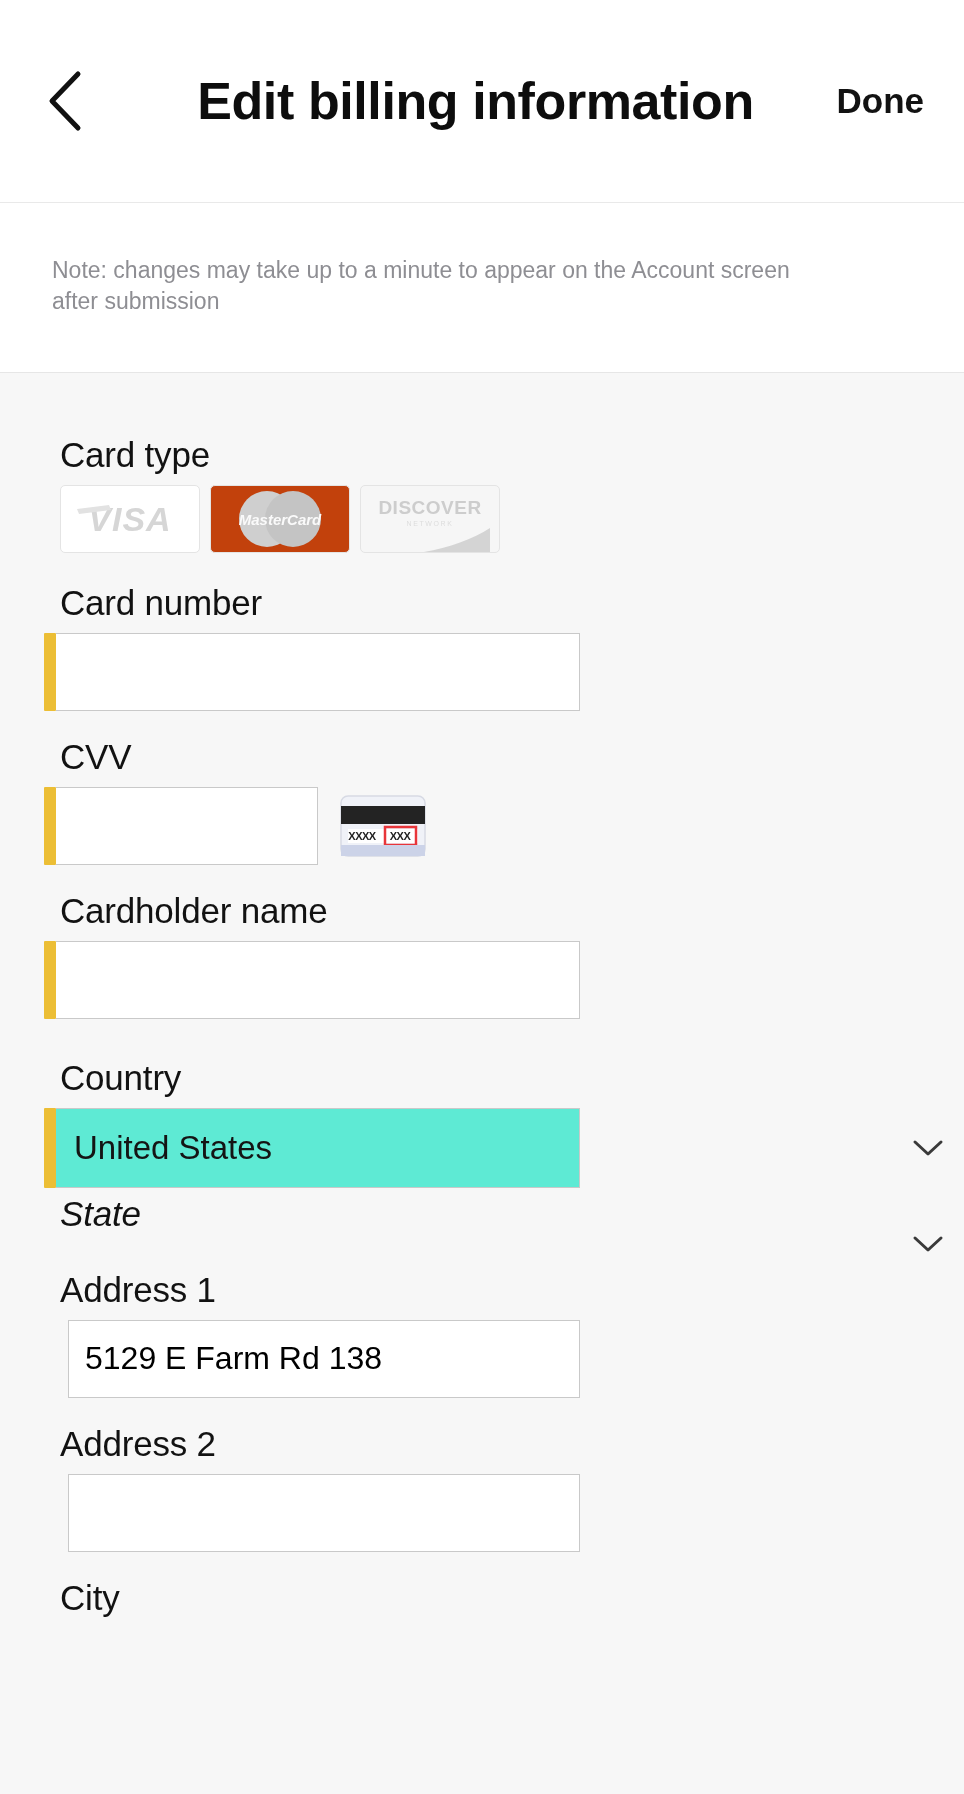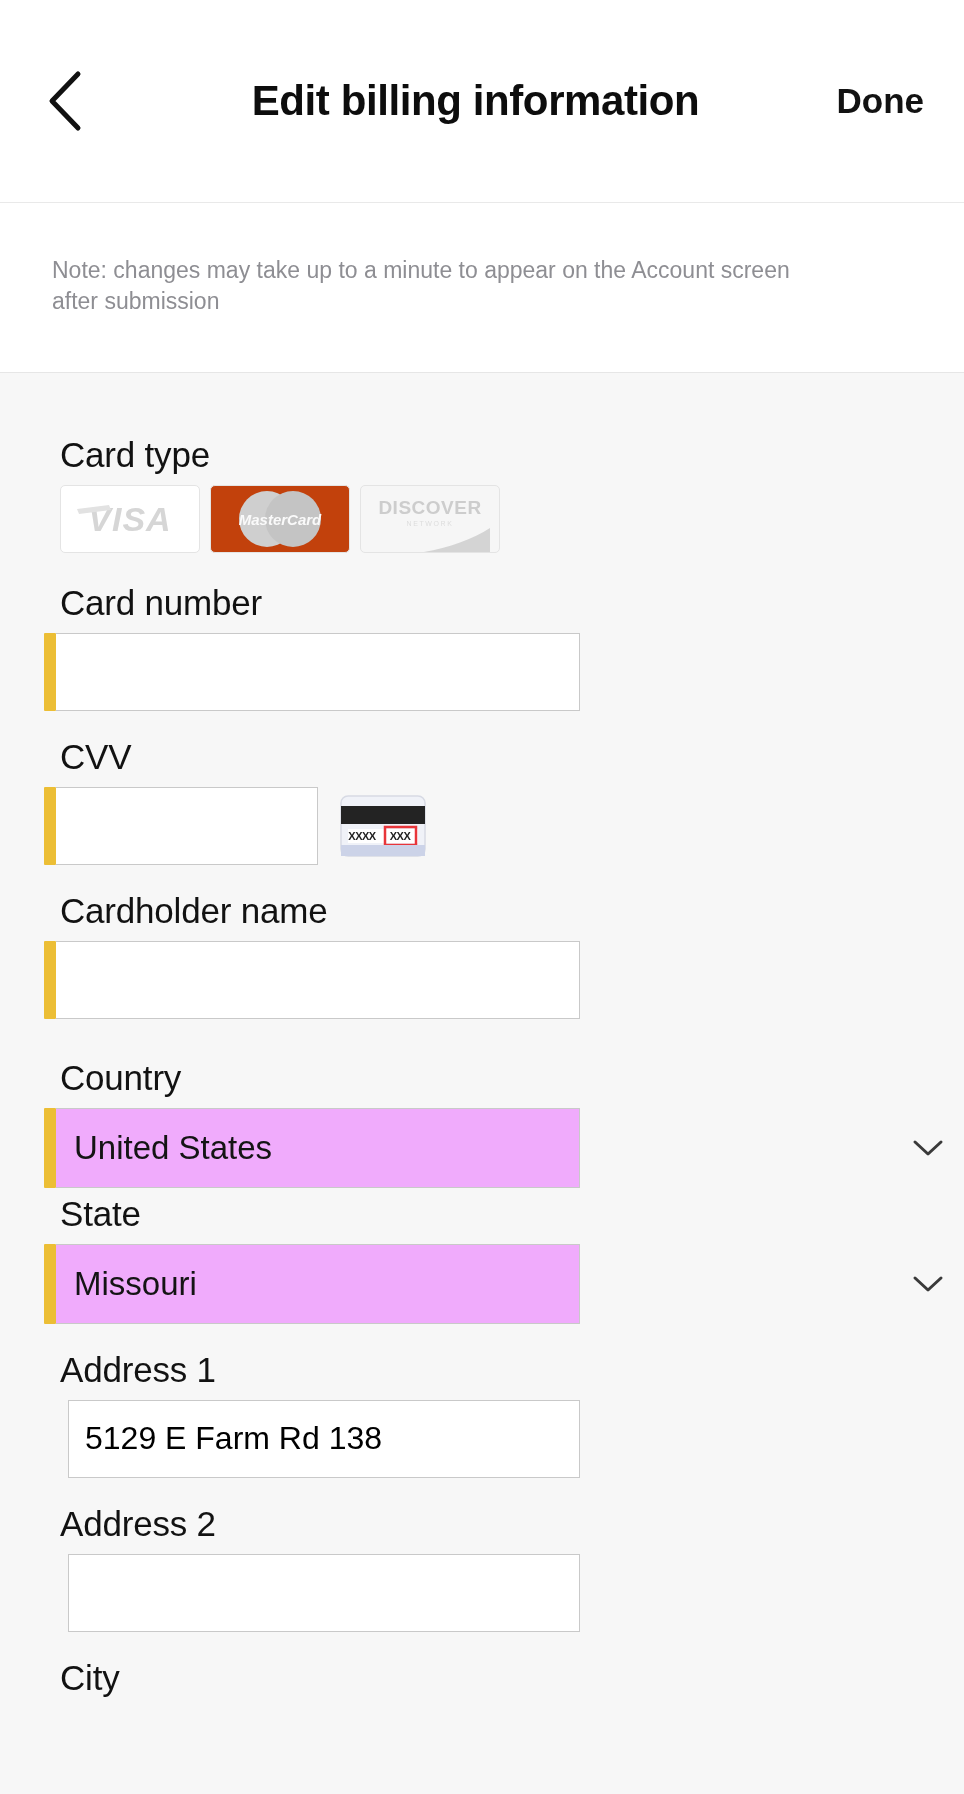--- a/index.html
+++ b/index.html
@@ -23,21 +23,21 @@
     width:70px; height:80px;
     display:flex; align-items:center; justify-content:flex-start;
     padding-left:14px;
     background:none; border:none; cursor:pointer;
   }
   .chev-back { display:block; }
   .title {
     position:absolute; left:0; right:13px; top:50%;
     transform:translateY(-50%);
     text-align:center;
-    font-size:42px; font-weight:bold; color:#0d0d0d;
+    font-size:52px; font-weight:bold; color:#0d0d0d;
     letter-spacing:-0.4px;
     pointer-events:none;
   }
   .done-btn {
     margin-left:auto;
     font-size:35px; font-weight:bold; color:#121212;
     background:none; border:none; cursor:pointer;
     font-family:"Liberation Sans", sans-serif;
     padding:8px 4px;
     position:relative; z-index:2;
@@ -82,21 +82,21 @@
     outline:none;
     border-left:none;
   }
   .txt-input.narrow { width:262px; }
   .txt-input.noBar { border-left:1px solid #c9c9c9; margin-left:12px; width:512px; }
 
   
   .select-wrap { position:relative; display:flex; }
   .sel-input {
     height:80px; width:524px;
-    background:#f0abfc;
+    background:#5eead4;
     border:1px solid #c9c9c9; border-left:none;
     font-size:33px; color:#141414;
     font-family:"Liberation Sans", sans-serif;
     padding:0 56px 0 18px;
     display:flex; align-items:center;
     cursor:pointer;
   }
   .sel-chev {
     position:absolute; right:20px; top:50%;
     transform:translateY(-50%);
@@ -212,27 +212,24 @@
         <div class="valid-bar"></div>
         <div class="sel-input">
           <span>United States</span>
         </div>
         <svg class="sel-chev" width="32" height="20" viewBox="0 0 32 20">
           <polyline points="3,4 16,16 29,4" fill="none" stroke="#3a3a3a" stroke-width="3" stroke-linecap="round" stroke-linejoin="round"></polyline>
         </svg>
       </div>
     </div>
 
-    <div class="field" style="">
+    <div class="field" style="font-style:italic;">
       <div class="field-label">State</div>
       <div class="input-row select-wrap">
         <div class="valid-bar"></div>
-        <div class="sel-input">
-          <span>Missouri</span>
-        </div>
         <svg class="sel-chev" width="32" height="20" viewBox="0 0 32 20">
           <polyline points="3,4 16,16 29,4" fill="none" stroke="#3a3a3a" stroke-width="3" stroke-linecap="round" stroke-linejoin="round"></polyline>
         </svg>
       </div>
     </div>
 
     <div class="field" style="margin-top:26px;">
       <div class="field-label">Address 1</div>
       <div class="input-row">
         <div class="valid-bar hidden"></div>

